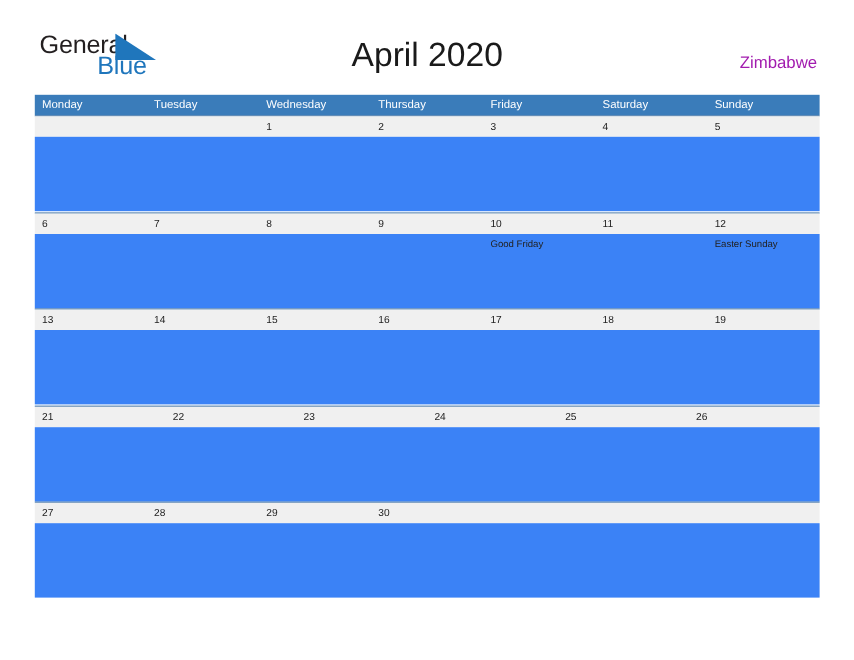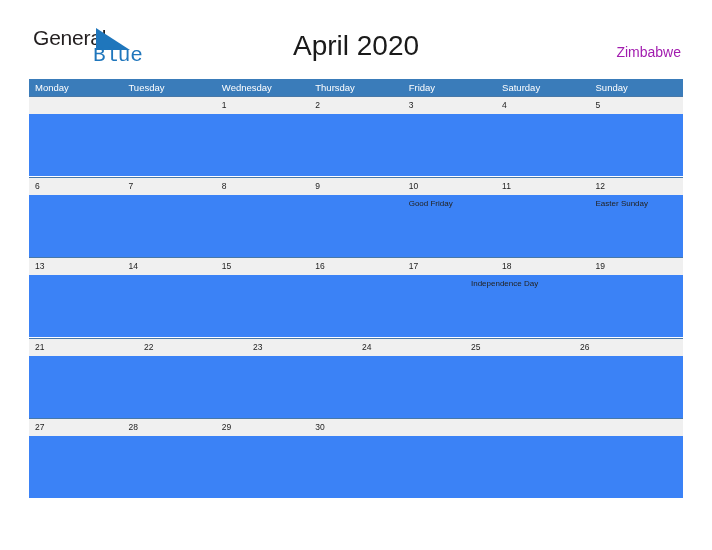--- a/index.html
+++ b/index.html
@@ -37,26 +37,26 @@
     letter-spacing: -0.2px;
     font-family: "Liberation Sans", sans-serif;
   }
   .logo-triangle {
     position: absolute;
     left: 63px;
     top: 2px;
   }
   .logo-blue {
     position: absolute;
-    left: 60px;
+    left: 48px;
     top: 18px;
     font-size: 21px;
     color: #1f76bc;
     letter-spacing: -0.2px;
-    font-family: Liberation Mono, monospace;
+    font-family: Liberation Sans, sans-serif;
   }
 
   .cal-title {
     position: absolute;
     left: 0;
     right: 0;
     top: 30px;
     text-align: center;
     font-size: 28px;
     color: #1a1a1a;
@@ -222,21 +222,20 @@
       <div class="date-cell">16</div>
       <div class="date-cell">17</div>
       <div class="date-cell">18</div>
       <div class="date-cell">19</div>
     </div>
     <div class="week-body">
       <div class="event-cell"></div>
       <div class="event-cell"></div>
       <div class="event-cell"></div>
       <div class="event-cell"></div>
-      <div class="event-cell">Independence Day</div>
       <div class="event-cell"></div>
     </div>
   </div>
 
   <div class="week-row">
     <div class="week-daterow">
       <div class="date-cell">21</div>
       <div class="date-cell">22</div>
       <div class="date-cell">23</div>
       <div class="date-cell">24</div>

